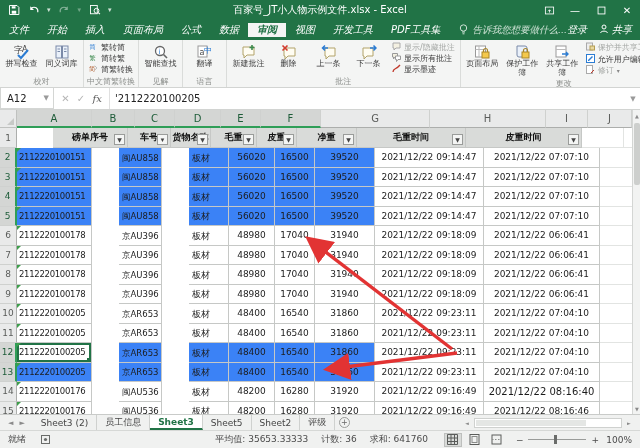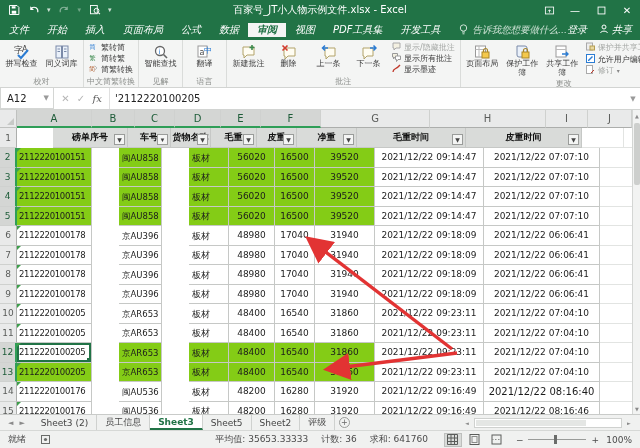--- a/index.html
+++ b/index.html
@@ -56,21 +56,21 @@
   .corner { width:17px; height:18px; background:#e9eaea; border-right:1px solid #bfc1bf; border-bottom:1px solid #bfc1bf; position:relative; flex:none; }
   .corner::after { content:""; position:absolute; right:2px; bottom:2px; border-left:7px solid transparent; border-bottom:7px solid #c7c9c7; }
   .colhdr { height:18px; background:#e9eaea; border-right:1px solid #cfd1cf; border-bottom:1px solid #acaeac; color:#5a5c5a; font-size:10px; display:flex; align-items:center; justify-content:center; flex:none; }
   .colhdr.selcol { background:#d4d6d4; color:#1d5c38; border-bottom:2px solid #2f9e57; }
   .grid-row { display:flex; height:19.5px; }
   .grid-row.hdr19 { height:20px; }
   .rowhdr { width:17px; background:#e9eaea; border-right:1px solid #acaeac; border-bottom:1px solid #cfd1cf; color:#5a5c5a; font-size:9px; display:flex; align-items:center; justify-content:center; flex:none; }
   .rowhdr.selrow { background:#d4d6d4; color:#1d5c38; border-right:2px solid #2f9e57; }
   .cell { position:relative; border-right:1px solid #c6c8c6; border-bottom:1px solid #c6c8c6; background:#fff; display:flex; align-items:center; font-size:9px; color:#1c1c1c; overflow:hidden; flex:none; white-space:nowrap; }
   .cell.outside { border-right:1px solid #e2e4e2; border-bottom:1px solid #e2e4e2; }
-  .cell.sel { background:#84cc16; }
+  .cell.sel { background:#3b82f6; }
   .cell.hdrcell { background:#d9dbd9; font-weight:bold; color:#111; justify-content:center; font-size:9px; }
   .cell.active { background:#fff; box-shadow:inset 0 0 0 2px #217346; z-index:2; }
   .cell.active::after { content:""; position:absolute; right:0; bottom:0; width:4px; height:4px; background:#217346; }
   .al { justify-content:flex-start; padding-left:2px; letter-spacing:-0.3px; }
   .ab { justify-content:flex-start; padding-left:3px; align-items:flex-end; padding-bottom:2px;margin-left:27px; }
   .ac { justify-content:center; }
   .tri { position:absolute; top:0; left:0; width:0; height:0; border-top:4px solid #3d9e4b; border-right:4px solid transparent; }
   .filterbtn { position:absolute; right:2px; bottom:2px; width:11px; height:11px; background:#f4f5f4; border:1px solid #9a9c9a; color:#444; font-size:6px; display:flex; align-items:center; justify-content:center; }
 
   
@@ -166,22 +166,22 @@
   <div class="tabrow">
     <div id="rtabs" style="display:flex;">
         <div class="rtab">文件</div>
         <div class="rtab">开始</div>
         <div class="rtab">插入</div>
         <div class="rtab">页面布局</div>
         <div class="rtab">公式</div>
         <div class="rtab">数据</div>
         <div class="rtab active">审阅</div>
         <div class="rtab">视图</div>
+        <div class="rtab">开发工具</div>
         <div class="rtab">PDF工具集</div>
-        <div class="rtab">开发工具</div>
       </div>
     <div class="tellme">
       <span><svg width="9" height="11" viewBox="0 0 9 11">
             <circle cx="4.5" cy="4" r="3.2" fill="none" stroke="#cfe3d6" stroke-width="1"></circle>
             <path d="M3 8h3M3.5 9.8h2" stroke="#cfe3d6" stroke-width="1"></path>
           </svg></span>
       <span>告诉我您想要做什么...</span>
     </div>
     <div class="tabrow-right">
       <span>登录</span>

